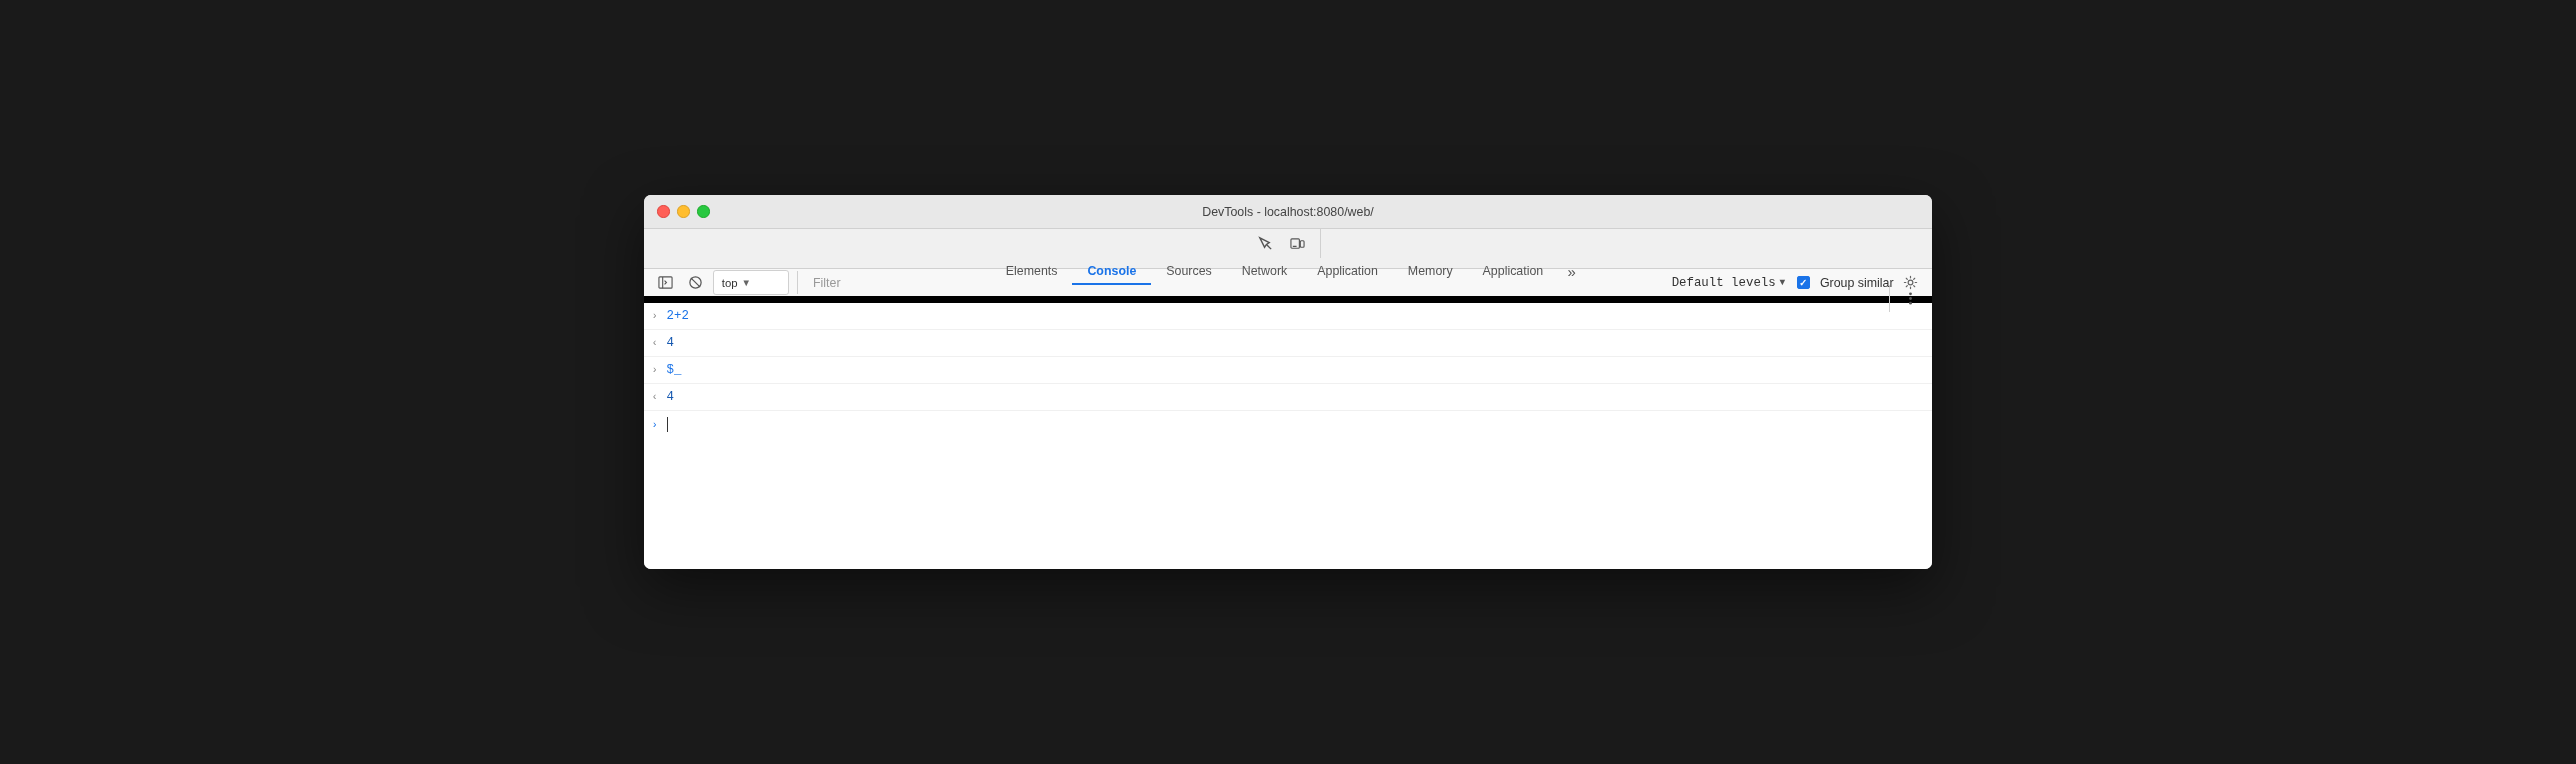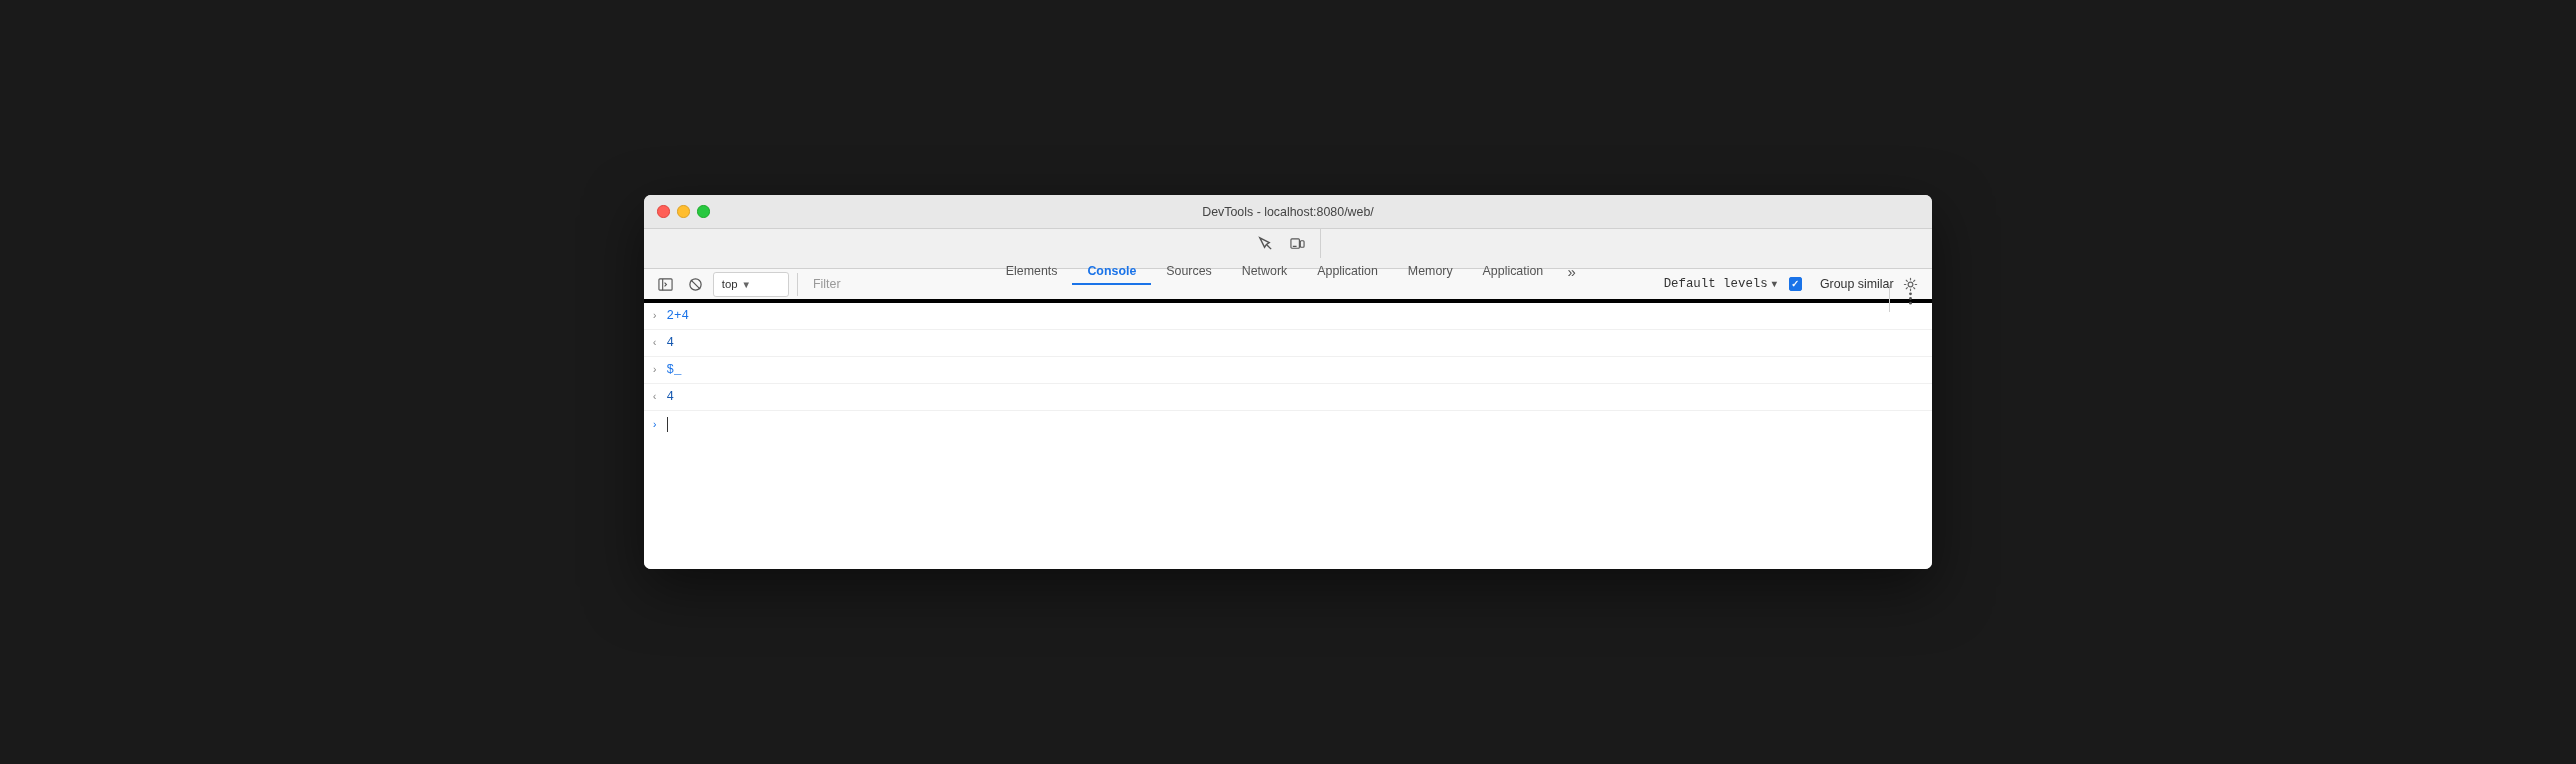--- a/index.html
+++ b/index.html
@@ -155,21 +155,21 @@
       display: flex;
       align-items: center;
       justify-content: center;
       cursor: pointer;
       color: #555;
       font-size: 15px;
     }
 
     .console-toolbar {
       background: #f8f8f8;
-      border-bottom: 4px solid #000000;
+      border-bottom: 7px solid #000000;
       display: flex;
       align-items: center;
       height: 34px;
       padding: 0 7.6px;
       gap: 3.8px;
     }
 
     .console-icon-btn {
       width: 27px;
       height: 27px;
@@ -238,21 +238,21 @@
     }
 
     .levels-arrow {
       font-size: 9.5px;
       color: #555;
     }
 
     .group-similar {
       display: flex;
       align-items: center;
-      gap: 18px;
+      gap: 10px;
       font-size: 12.4px;
       color: #333;
       cursor: pointer;
     }
 
     .checkbox {
       width: 13.3px;
       height: 13.3px;
       border: 1px solid #999;
       background: white;
@@ -461,21 +461,21 @@
         <circle cx="8" cy="8" r="2.5" stroke="#666" stroke-width="1.3"></circle>
         <path d="M8 1.5V3M8 13V14.5M14.5 8H13M3 8H1.5M12.5 3.5L11.4 4.6M4.6 11.4L3.5 12.5M12.5 12.5L11.4 11.4M4.6 4.6L3.5 3.5" stroke="#666" stroke-width="1.3" stroke-linecap="round"></path>
       </svg>
     </div>
   </div>
 
   <div class="console-content">
 
     <div class="console-row">
       <span class="chevron right">›</span>
-      <span class="console-text-blue">2+4</span>
+      <span class="console-text-blue">2+2</span>
     </div>
 
     <div class="console-row">
       <span class="chevron left">‹</span>
       <span class="console-text-dark-blue">4</span>
     </div>
 
     <div class="console-row">
       <span class="chevron right">›</span>
       <span class="console-text-blue">$_</span>

